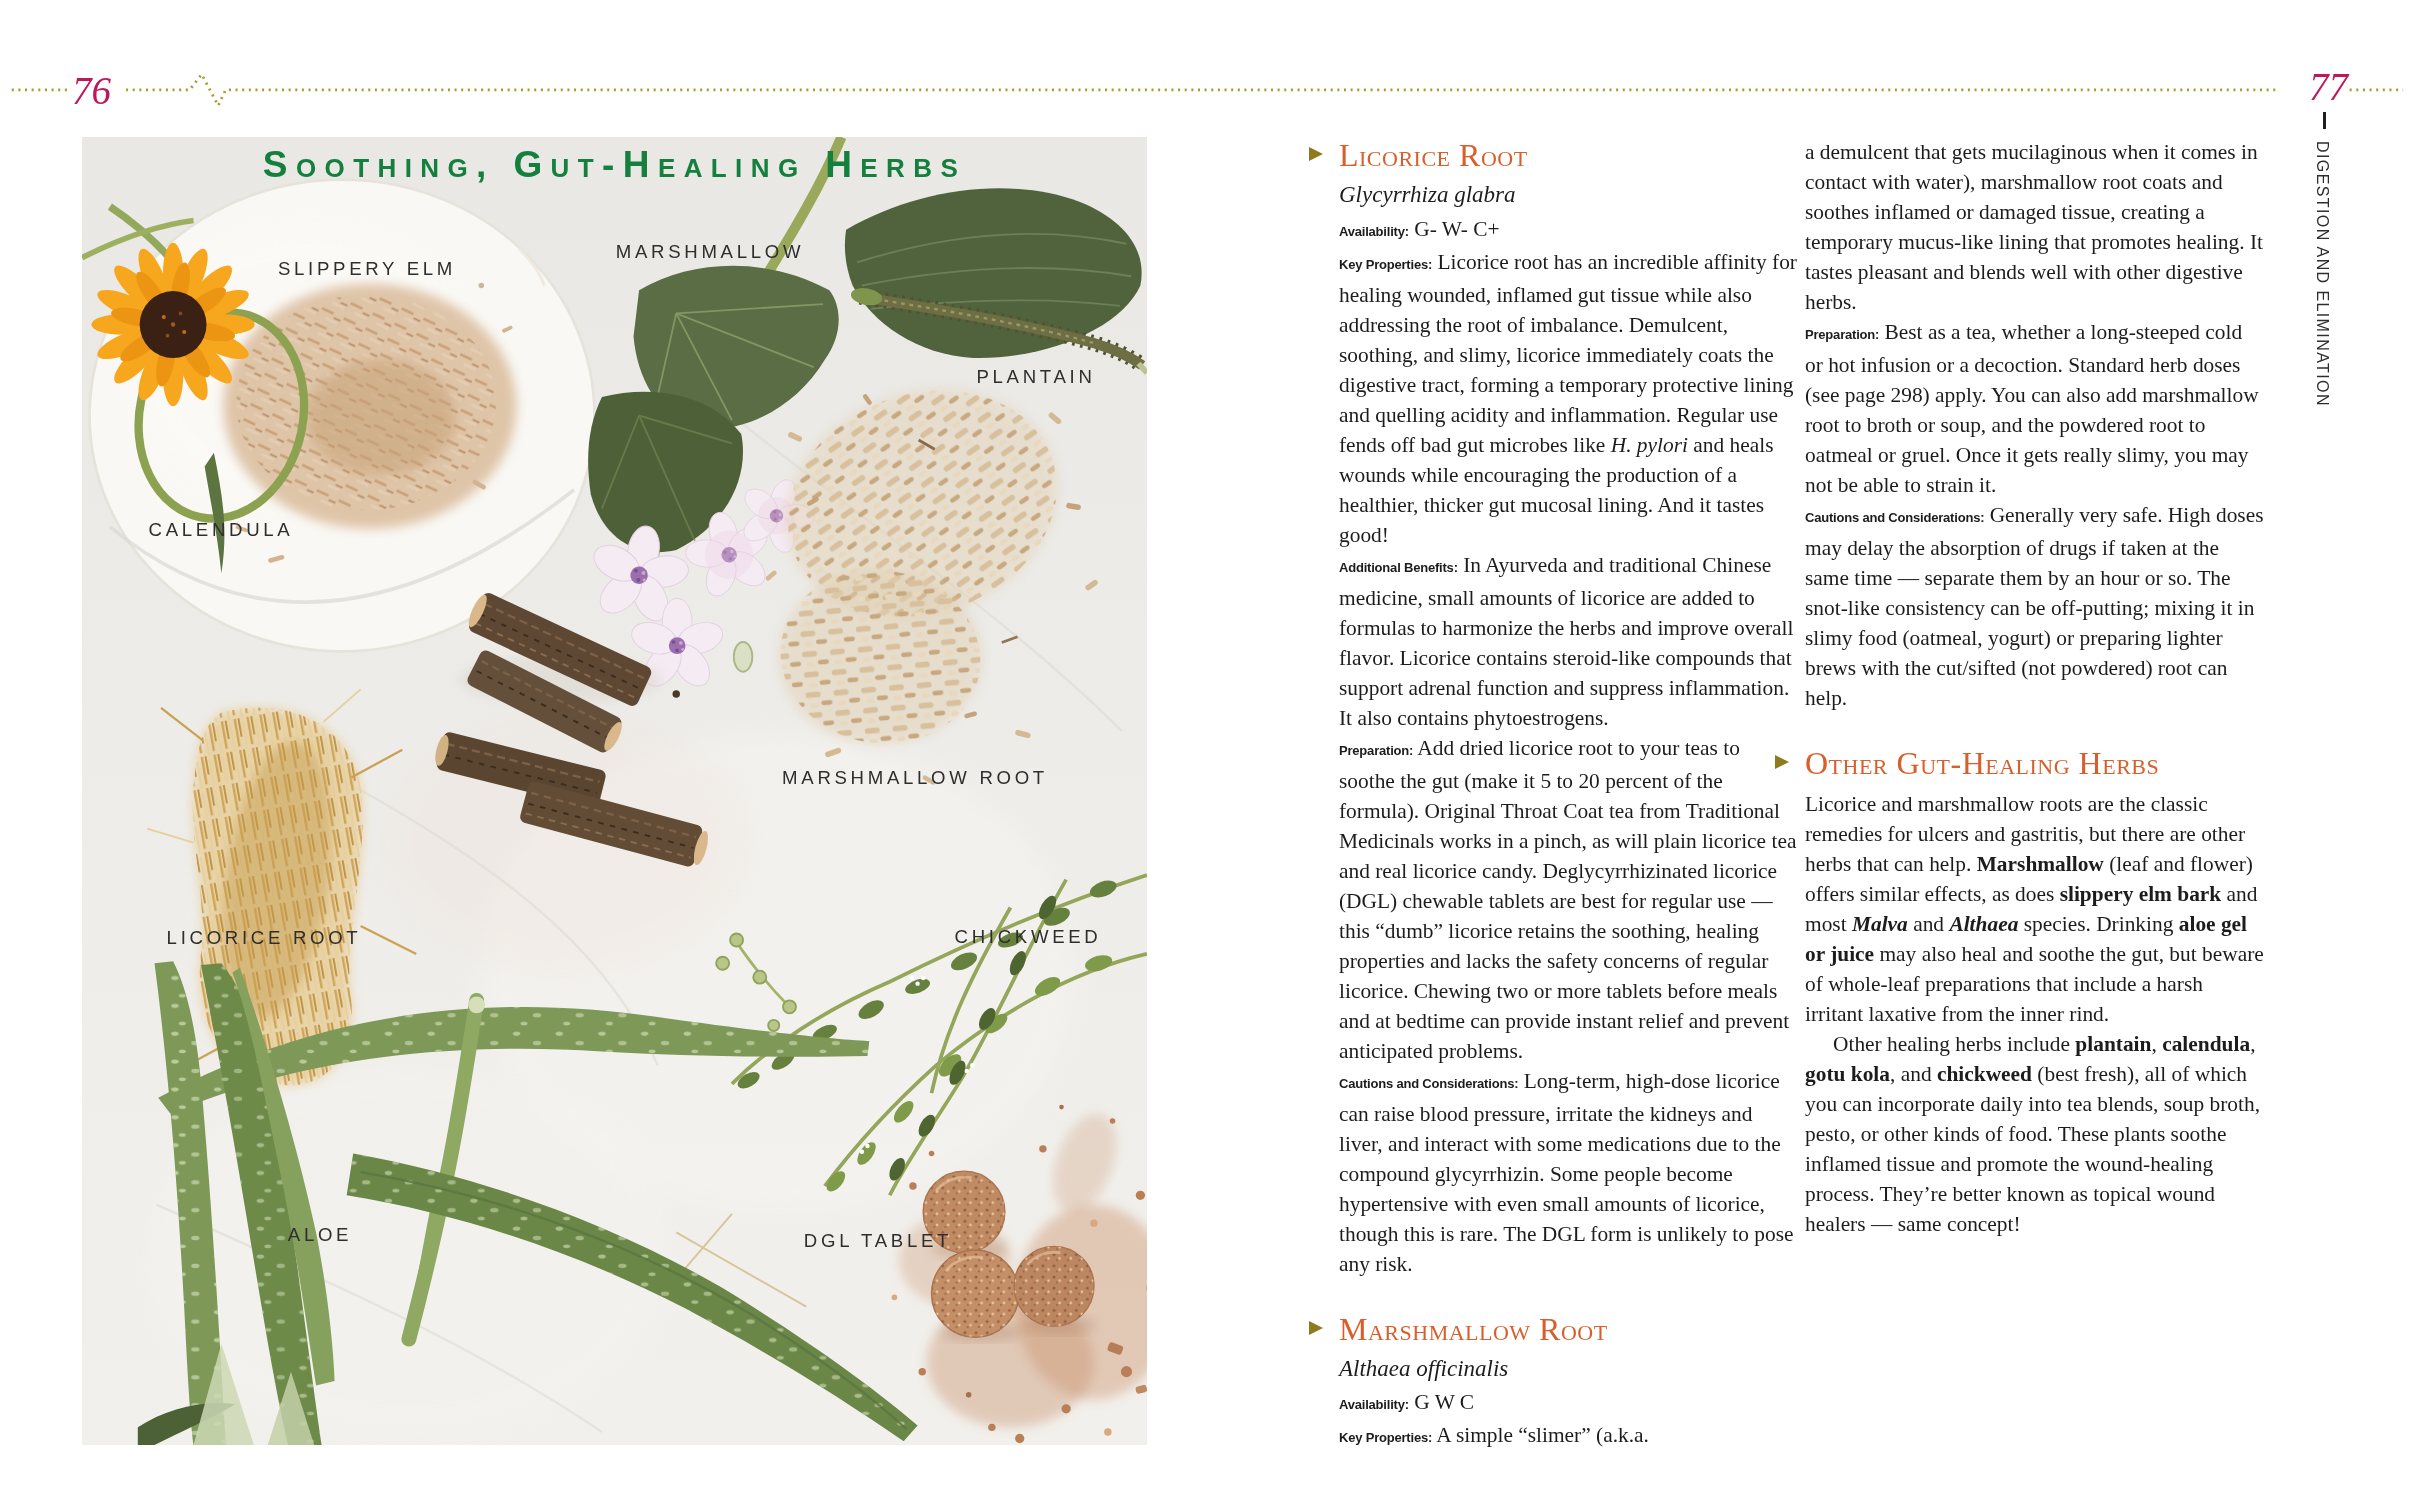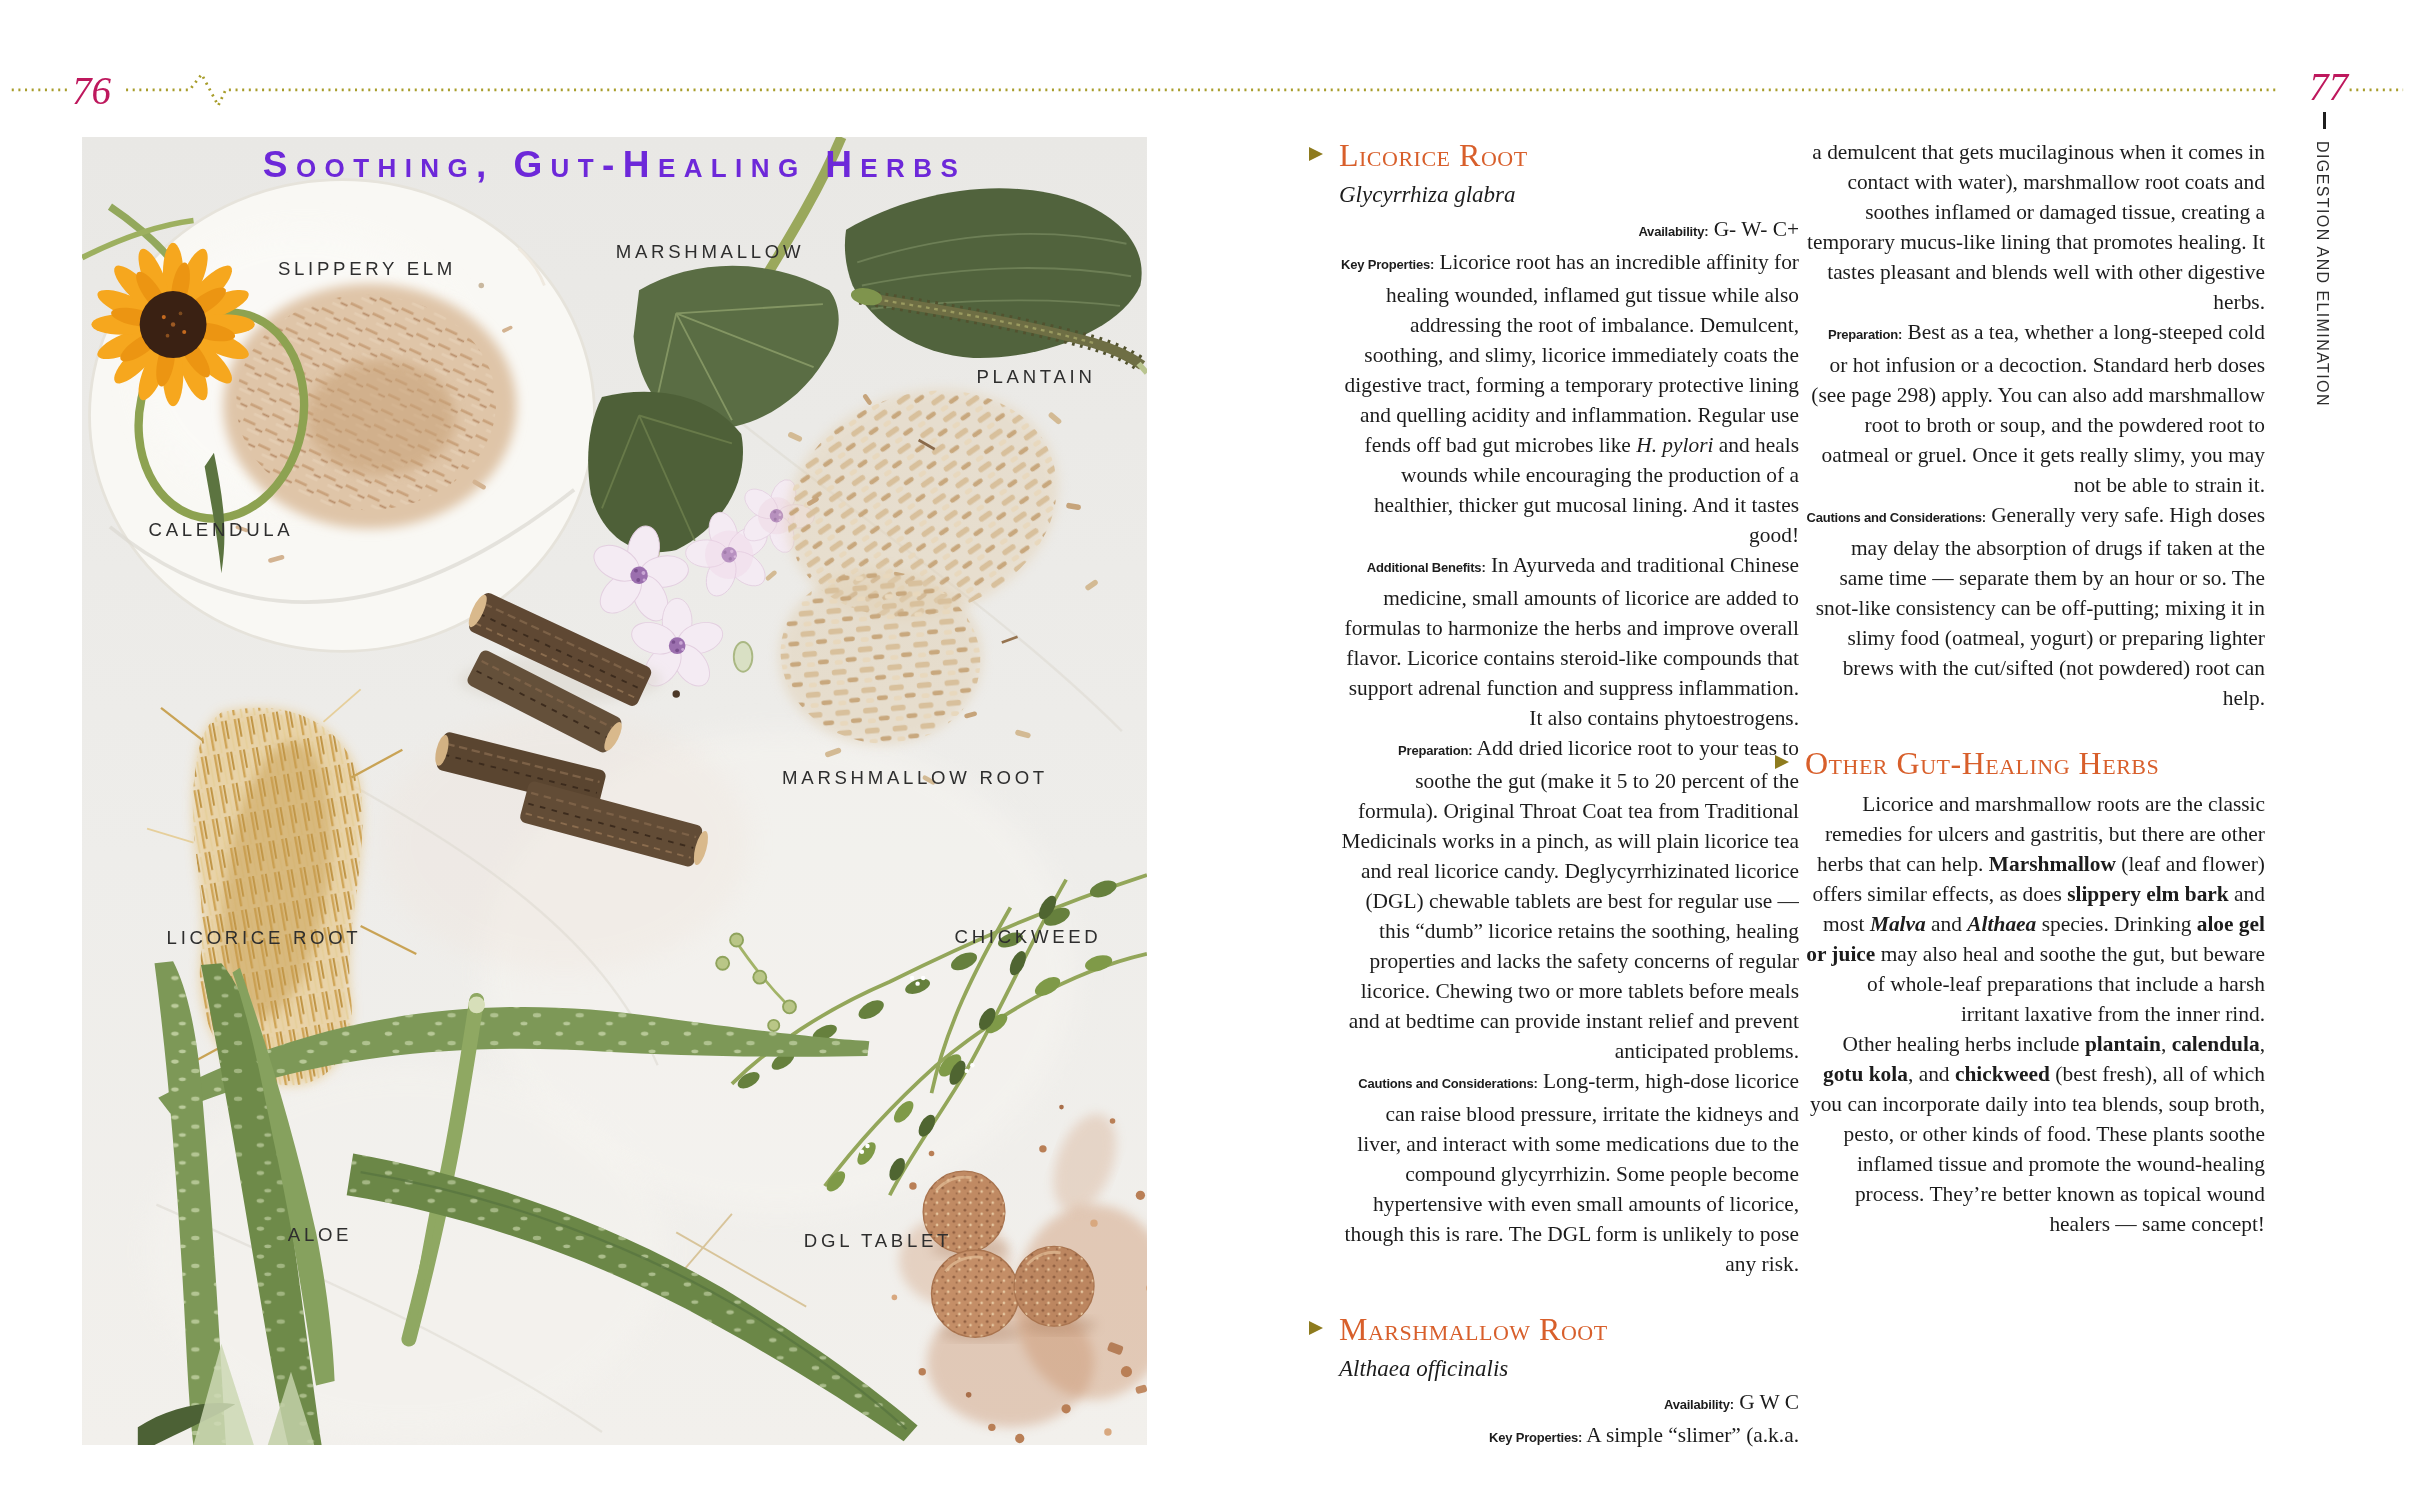--- a/index.html
+++ b/index.html
@@ -16,36 +16,36 @@
   
   .sidebar-bar{position:absolute;left:2323px;top:112px;width:2.8px;height:16.7px;background:#1e1e1e}
   .sidebar-caption{position:absolute;left:2313px;top:141px;writing-mode:vertical-rl;
        font-family:"Liberation Sans",sans-serif;font-size:16px;letter-spacing:1.4px;color:#2d2d2d;white-space:nowrap}
 
   
   .photo{position:absolute;left:82px;top:137px;width:1065px;height:1308px;background:#edecE9}
   .photo svg{position:absolute;left:0;top:0}
   .photo-title{position:absolute;left:0;top:7.4px;width:1065px;text-align:center;
        font-family:"Liberation Sans",sans-serif;font-weight:700;font-variant:small-caps;
-       font-size:37px;letter-spacing:8.4px;color:#6d28d9;white-space:nowrap}
+       font-size:37px;letter-spacing:8.4px;color:#15803d;white-space:nowrap}
   .photo-label{position:absolute;transform:translate(-50%,-50%);
        font-family:"Liberation Sans",sans-serif;font-size:18.6px;font-weight:400;
        letter-spacing:3.7px;color:#2e2e2e;white-space:nowrap}
 
   
   .col{position:absolute;top:137px;width:460px}
   #col0{left:1339px}
   #col1{left:1805px}
   .h2{position:relative;margin:0 0 7.4px 0;font-variant:small-caps;letter-spacing:0.5px;
       font-size:32px;line-height:1.15;color:#d85f2b;font-weight:400}
   .h2.gap{margin-top:32px}
   .bullet{position:absolute;left:-30px;top:10.2px;width:0;height:0;
       border-left:14px solid #8e7b1e;border-top:7.4px solid transparent;border-bottom:7.4px solid transparent}
   p.species{margin:0 0 3.7px 0;font-style:italic;font-size:23px;line-height:1.25}
-  p.body{margin:0;font-size:21.4px;line-height:30px;text-align:right}
+  p.body{margin:0;font-size:21.4px;line-height:30px;text-align:left}
   p.body.indent{text-indent:28px}
   p.body .lbl{font-family:"Liberation Sans",sans-serif;font-weight:700;font-size:13px;letter-spacing:-0.2px}
   p.body b{font-weight:700}
   p.body i{font-style:italic}
   p.body .bi{font-weight:700;font-style:italic}
 </style>
 </head>
 <body>
 
 <svg class="rule-svg" viewBox="0 0 2600 64">

